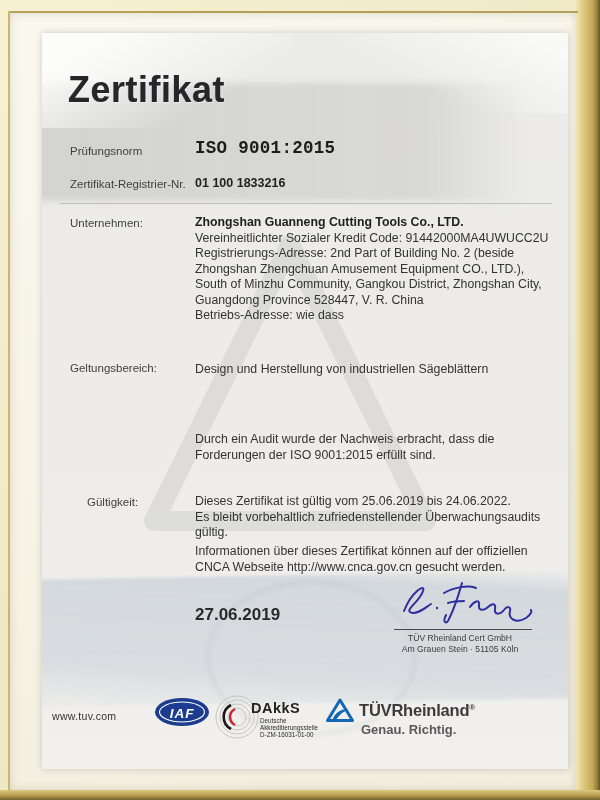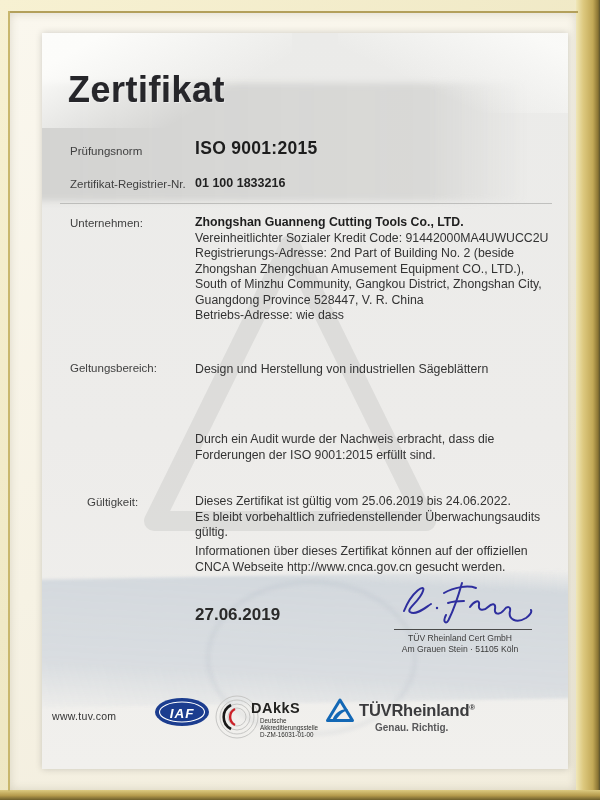--- a/index.html
+++ b/index.html
@@ -50,21 +50,21 @@
   .line.bold{font-weight:bold;color:#1e1e1e;}
   .divider{position:absolute;left:18px;top:170px;width:492px;height:1px;background:rgba(140,140,138,.45);}
   .date{font-size:17px;font-weight:bold;color:#2a2a2a;}
   .sig-line{position:absolute;left:352px;top:596px;width:138px;height:1px;background:#4a4a4a;}
   .issuer{left:322px;top:600px;width:192px;text-align:center;font-size:8.6px;line-height:11px;color:#3b3b3b;}
   .website{left:10px;top:677px;font-size:10.5px;color:#333;letter-spacing:.3px;}
   .dakks-word{left:193px;top:667px;font-size:14.5px;font-weight:bold;color:#232321;letter-spacing:.5px;margin-left:16px;}
   .dakks-sub{left:218px;top:684px;font-size:6.3px;line-height:7.2px;color:#2e2e2c;}
   .brand{left:317px;top:668px;font-size:16.5px;font-weight:bold;color:#3b3b3d;letter-spacing:-.2px;}
   .brand sup{font-size:8px;vertical-align:6px;}
-  .slogan{left:333px;top:689px;font-size:10px;font-weight:bold;color:#58585a;}
+  .slogan{left:319px;top:689px;font-size:13px;font-weight:bold;color:#58585a;}
 </style>
 </head>
 <body>
 
 <div class="scene">
   <div class="frame-right"></div>
   <div class="frame-bottom"></div>
   <div class="frame-top-line"></div>
   <div class="frame-left-line"></div>
   <div class="mat"></div>
@@ -78,21 +78,21 @@
     <svg class="watermark" width="300" height="306" viewBox="0 0 300 306">
       <path d="M150 14 L286 290 L14 290 Z" fill="none" stroke="#d0d0ce" stroke-width="20" stroke-linejoin="round"></path>
     </svg>
 
     <div class="band-bottom"></div>
     <div class="seal-circle"></div>
 
     <div class="abs title">Zertifikat</div>
 
     <div class="abs label" style="left:28px;top:112px;">Prüfungsnorm</div>
-    <div class="abs val-big" style="left:153px;top:105px;">ISO 9001:2015</div>
+    <div class="abs val-big" style="left:153px;top:105px;font-family:Liberation Mono, monospace;">ISO 9001:2015</div>
     <div class="abs label" style="left:28px;top:145px;">Zertifikat-Registrier-Nr.</div>
     <div class="abs val-mid" style="left:153px;top:143px;">01 100 1833216</div>
 
     <div class="divider"></div>
 
     <div class="abs label" style="left:28px;top:184px;">Unternehmen:</div>
     <div class="abs" style="left:153px;top:182px;">
       <div class="line bold">Zhongshan Guanneng Cutting Tools Co., LTD.</div>
       <div class="line">Vereinheitlichter Sozialer Kredit Code: 91442000MA4UWUCC2U</div>
       <div class="line">Registrierungs-Adresse: 2nd Part of Building No. 2 (beside</div>

